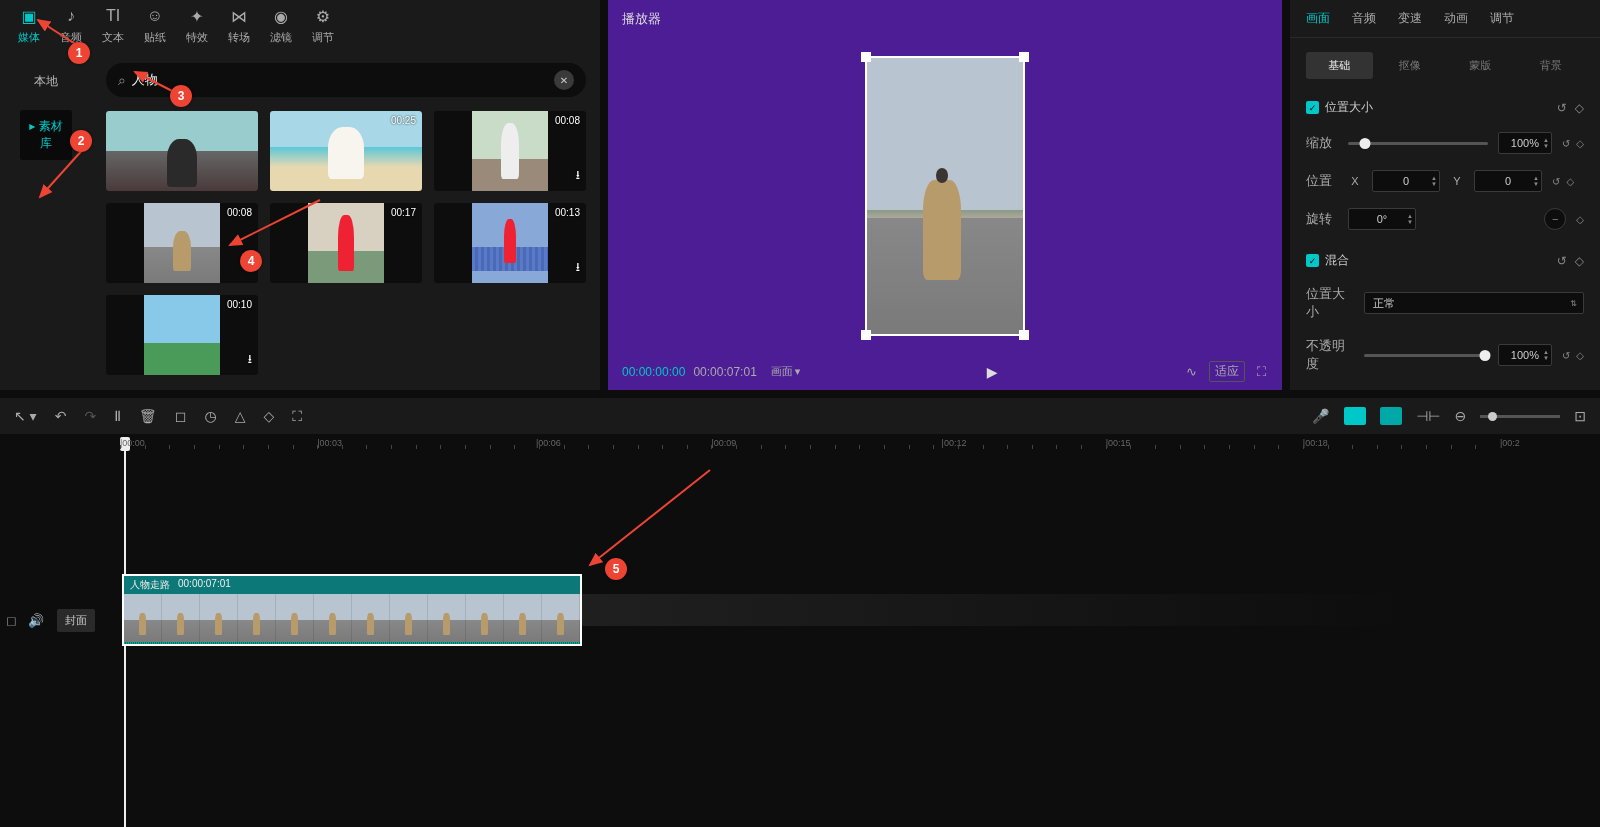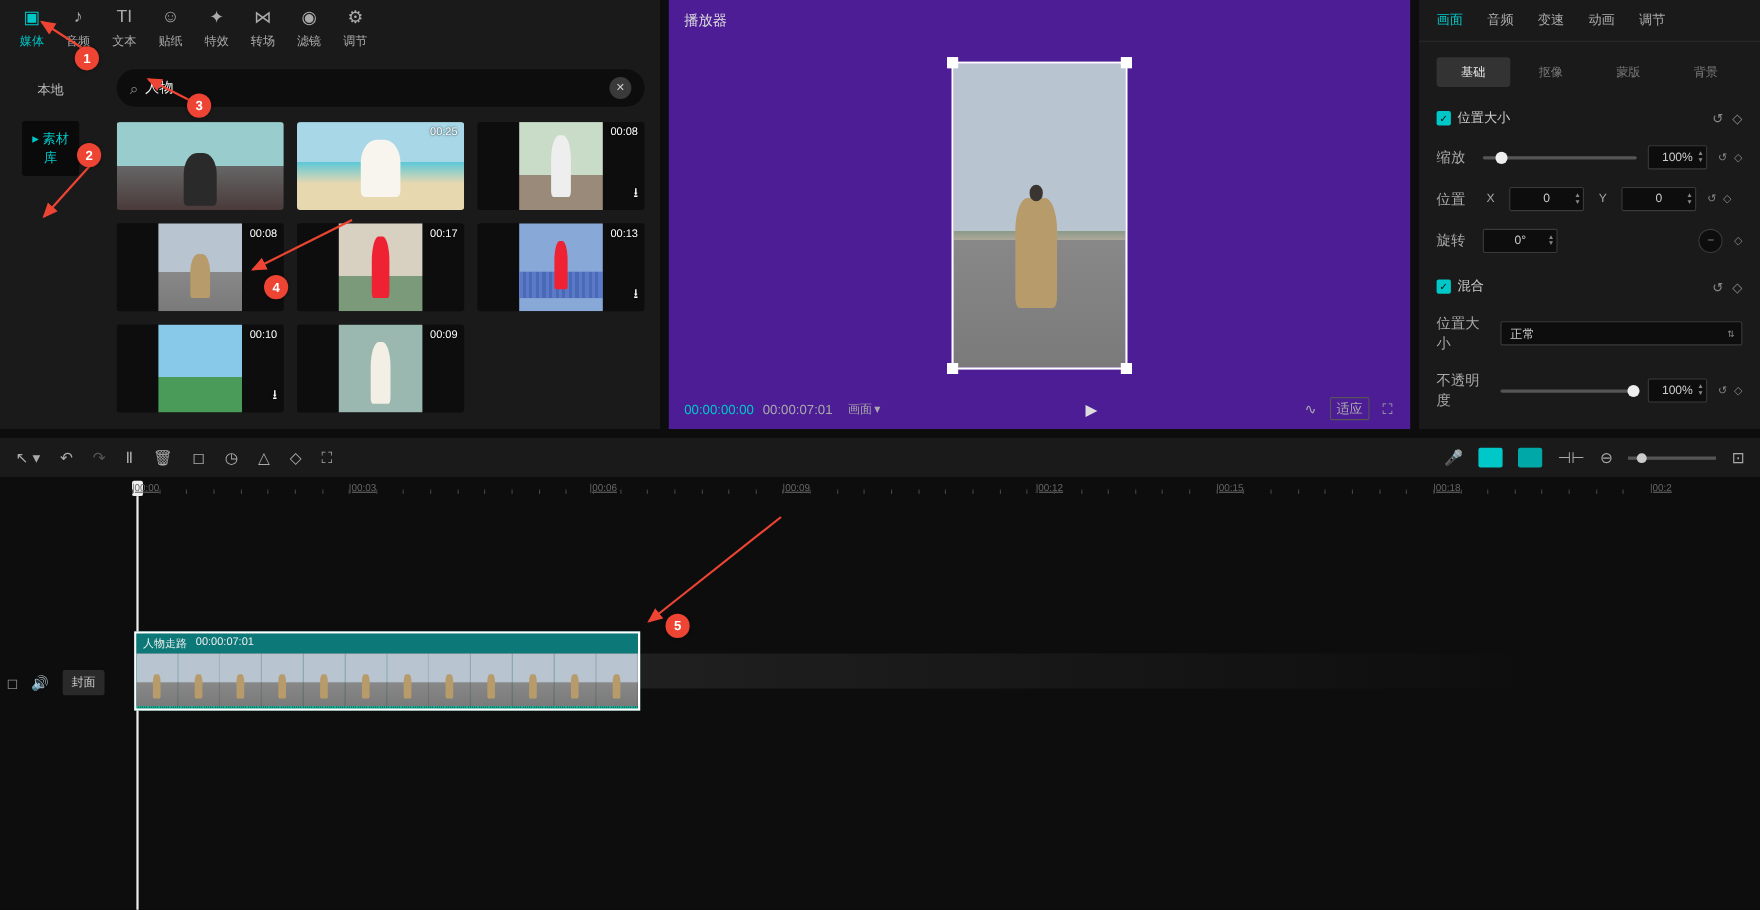--- a/index.html
+++ b/index.html
@@ -75,21 +75,21 @@
 .tl-tool { color: #aaa; cursor: pointer; font-size: 14px; display: flex; align-items: center; }
 .tl-tool.dim { color: #555; }
 .tl-spacer { flex: 1; }
 .tl-right { display: flex; align-items: center; gap: 14px; }
 .magn { width: 22px; height: 18px; background: #00c8c8; border-radius: 2px; }
 .magn.alt { background: #00a8a8; }
 .zoom-slider { width: 80px; height: 3px; background: #555; position: relative; }
 .zoom-slider .dot { position: absolute; top: -3px; left: 10%; width: 9px; height: 9px; background: #ccc; border-radius: 50%; }
 .timeline-area { background: #0d0d0d; position: relative; height: 390px; }
 .ruler { position: relative; height: 22px; }
-.ruler .mark { position: absolute; top: 4px; color: #666; font-size: 9px; text-decoration: underline; }
+.ruler .mark { position: absolute; top: 4px; color: #666; font-size: 9px; }
 .ruler .tick { position: absolute; top: 11px; width: 1px; height: 4px; background: #444; }
 .playhead { position: absolute; top: 3px; left: 120px; width: 10px; height: 14px; background: #eee; border-radius: 2px; }
 .playhead::after { content: ""; position: absolute; top: 14px; left: 4px; width: 2px; height: 380px; background: #eee; }
 .track-controls { position: absolute; left: 6px; top: 175px; display: flex; gap: 12px; align-items: center; }
 .track-controls .tc { color: #888; cursor: pointer; font-size: 13px; }
 .track-controls .cover { background: #2a2a2a; padding: 4px 8px; border-radius: 2px; font-size: 11px; color: #ccc; cursor: pointer; }
 .clip { position: absolute; left: 122px; top: 140px; width: 460px; height: 72px; border: 2px solid #fff; background: #0a6b6b; overflow: hidden; }
 .clip-head { background: #0d7878; padding: 2px 6px; font-size: 10px; color: #eee; display: flex; gap: 8px; }
 .clip-frames { display: flex; height: 48px; }
 .clip-frames .frame { flex: 1; background: linear-gradient(#b8c5d0 0%, #b8c5d0 55%, #888 55%, #7a7a7a 100%); border-right: 1px solid rgba(0,0,0,0.1); position: relative; }
@@ -192,24 +192,20 @@
             </div>
             <div class="thumb portrait">
               <div class="inner t6"></div>
               <span class="dur">00:13</span>
               <span class="dl">⭳</span>
             </div>
             <div class="thumb portrait">
               <div class="inner t7"></div>
               <span class="dur">00:10</span>
               <span class="dl">⭳</span>
-            </div>
-            <div class="thumb portrait">
-              <div class="inner t8"></div>
-              <span class="dur">00:09</span>
             </div>
           </div>
       </div>
     </div>
   </div>
 
   <div class="preview-panel">
     <div class="preview-header">播放器</div>
     <div class="preview-body">
       <div class="preview-frame">

